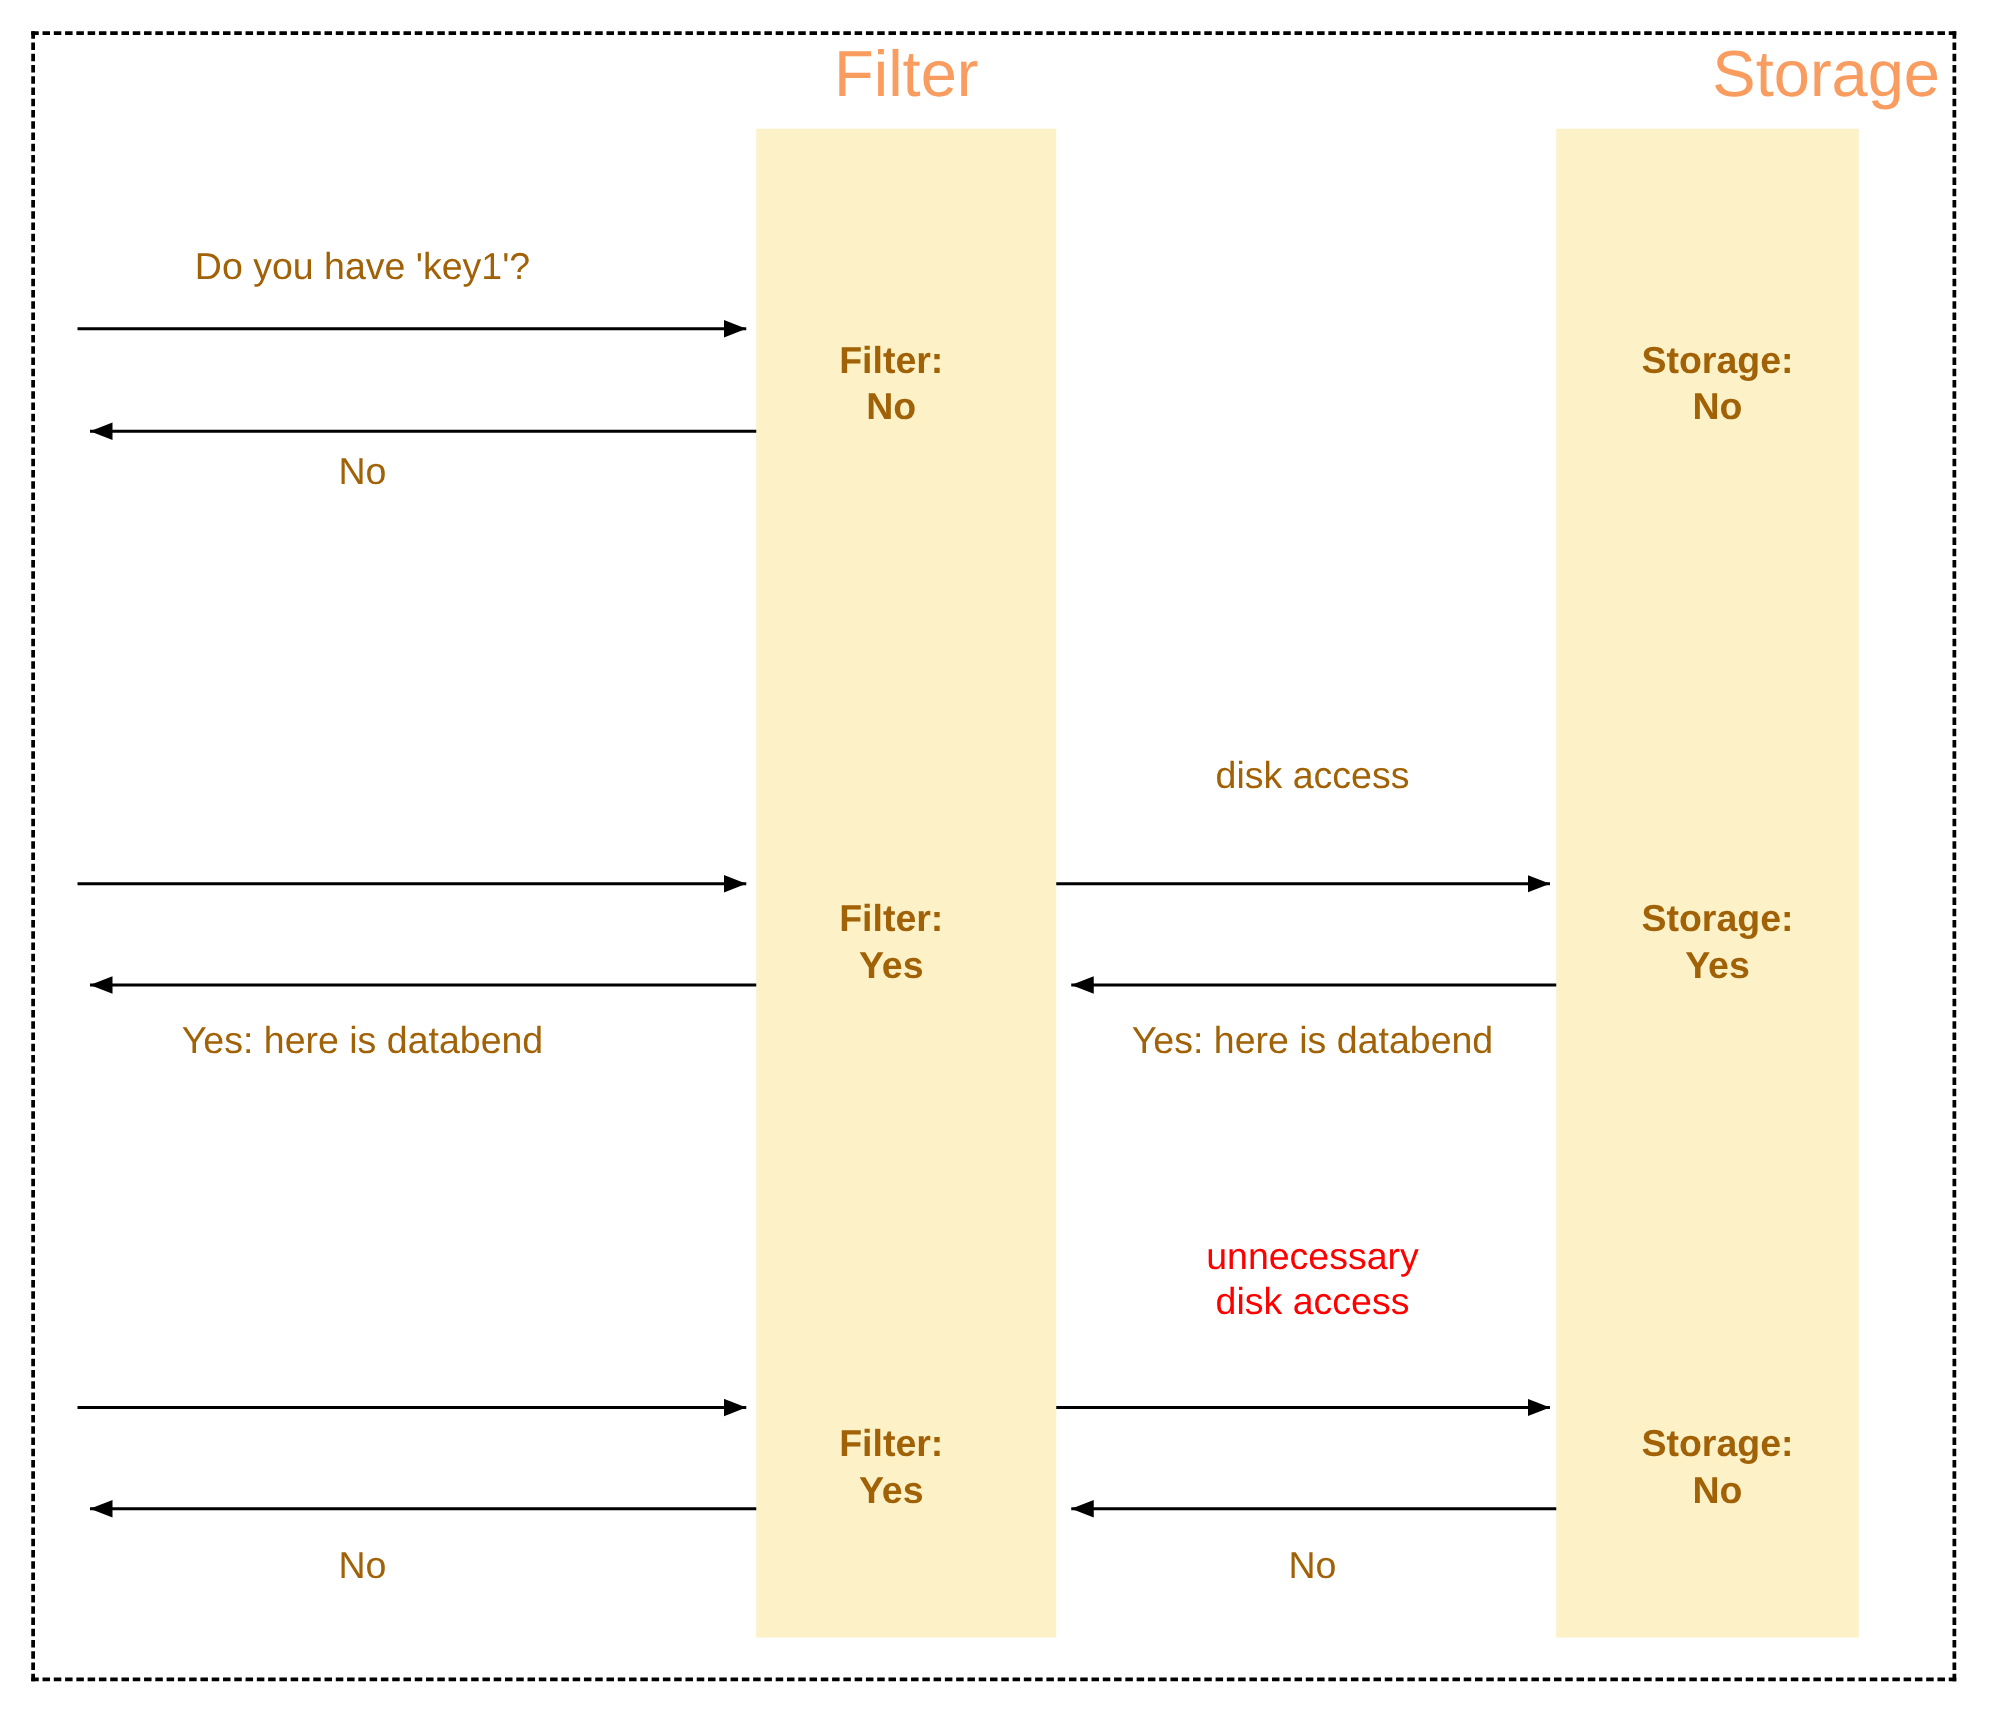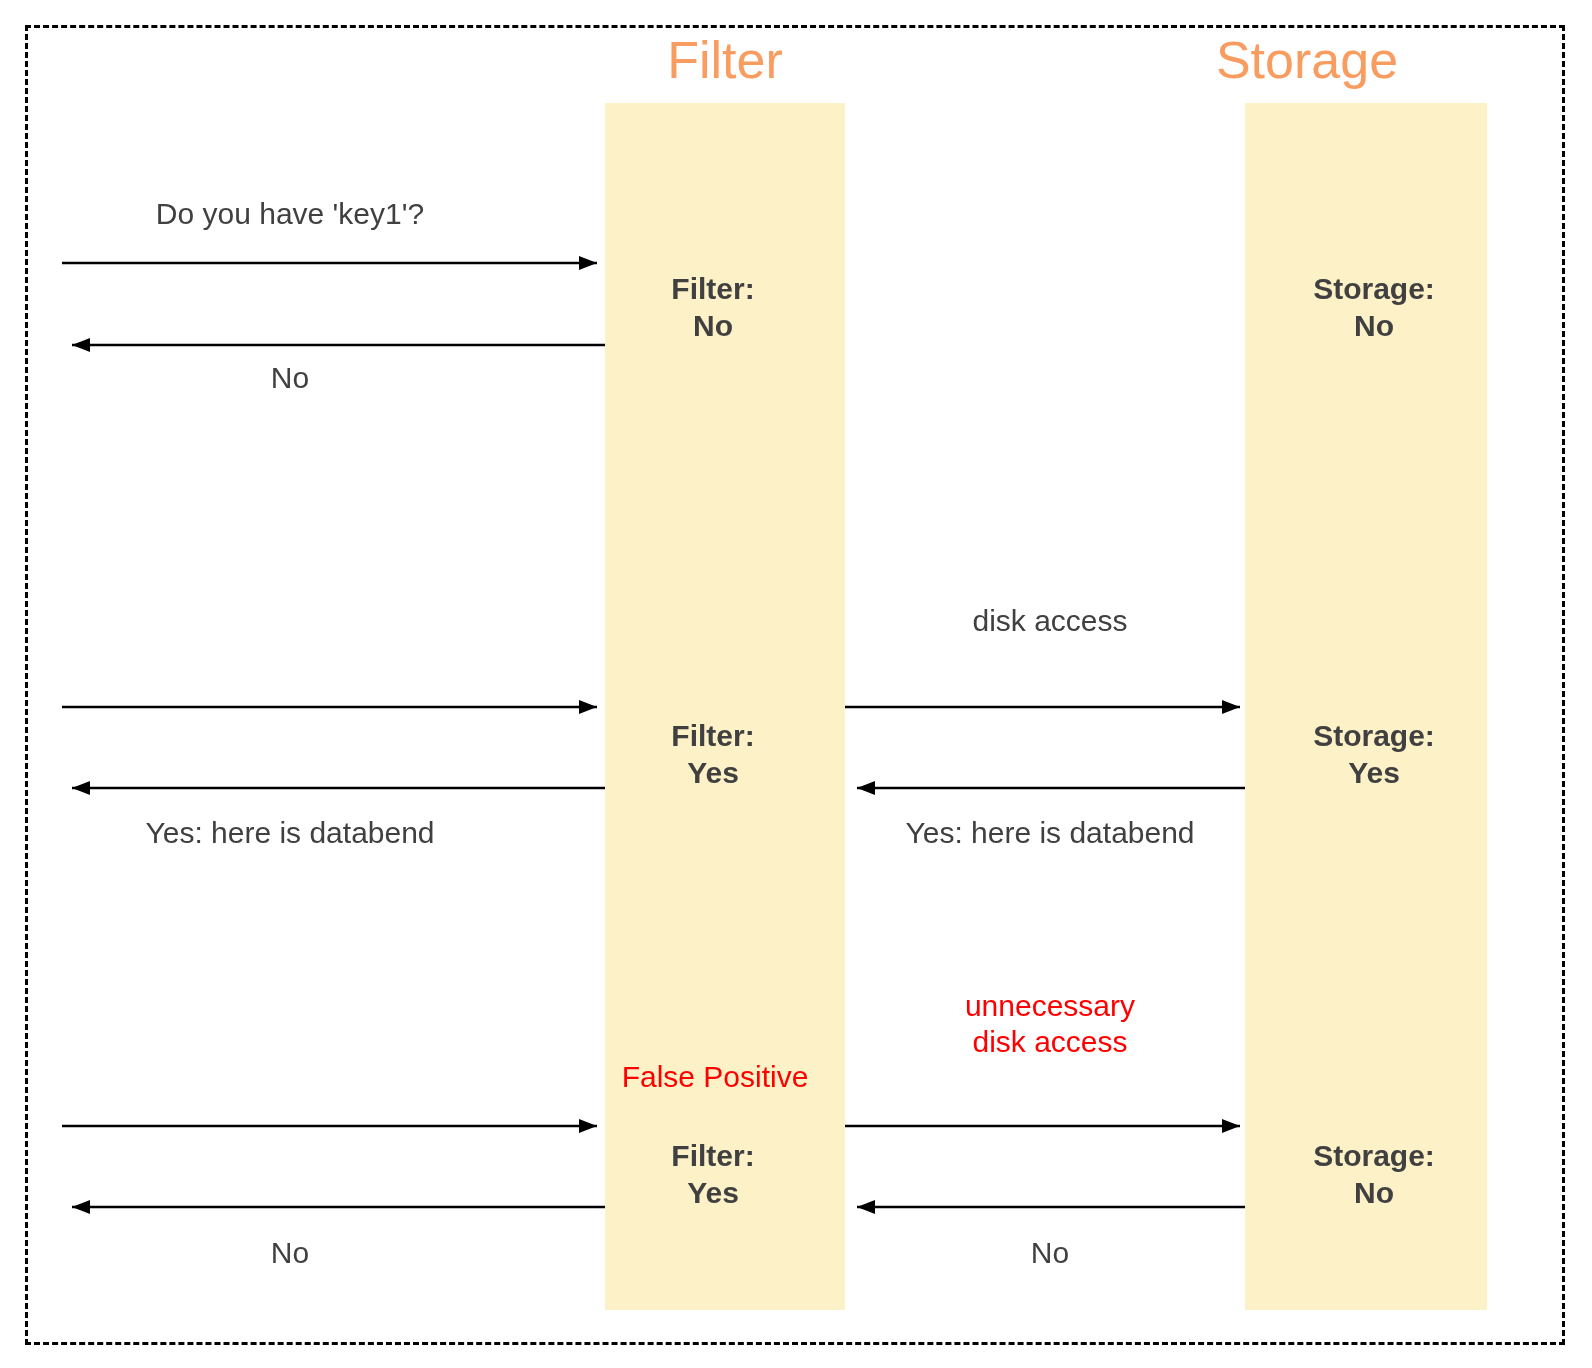--- a/index.html
+++ b/index.html
@@ -10,22 +10,22 @@
   }
   *{margin:0;padding:0;box-sizing:border-box;}
   body{background:#ffffff;font-family:"Liberation Sans", sans-serif;}
   .canvas{position:relative;width:1592px;height:1368px;background:#ffffff;overflow:hidden;}
   .dashed-border{position:absolute;left:25px;top:25px;width:1540px;height:1320px;border:3px dashed var(--line);}
   .lane{position:absolute;top:103px;height:1207px;background:var(--lane-fill);}
   .lane-filter{left:605px;width:240px;}
   .lane-storage{left:1245px;width:242px;}
   .lane-title{position:absolute;top:36px;line-height:48px;font-size:52px;color:var(--header-text);text-align:center;}
   .lane-title.filter{left:605px;width:240px;}
-  .lane-title.storage{left:1186px;width:242px;}
-  .txt{position:absolute;font-size:30px;line-height:36px;color:#404040;text-align:center;}
+  .lane-title.storage{left:1310px;width:242px;text-align:right;}
+  .txt{position:absolute;font-size:30px;line-height:36px;color:#a16207;text-align:center;}
   .left-block{left:40px;width:500px;}
   .mid-block{left:850px;width:400px;}
   .filter-block{left:597px;width:232px;}
   .storage-block{left:1245px;width:242px;padding-left:16px;}
   .bold{font-weight:bold;line-height:37px;}
   .red{color:var(--alert-text);}
   svg.arrows{position:absolute;left:0;top:0;}
   svg.arrows line{stroke:var(--line);stroke-width:2.5;}
 </style>
 </head>
@@ -81,21 +81,20 @@
   <div class="txt filter-block bold" style="top:717px;">
     <div>Filter:</div>
     <div>Yes</div>
   </div>
   <div class="txt storage-block bold" style="top:717px;">
     <div>Storage:</div>
     <div>Yes</div>
   </div>
 
   <div class="txt left-block" style="top:1235px;">No</div>
-  <div class="txt red" style="top:1059px;left:575px;width:280px;">False Positive</div>
   <div class="txt mid-block red" style="top:988px;">
     <div>unnecessary</div>
     <div>disk access</div>
   </div>
   <div class="txt mid-block" style="top:1235px;">No</div>
   <div class="txt filter-block bold" style="top:1137px;">
     <div>Filter:</div>
     <div>Yes</div>
   </div>
   <div class="txt storage-block bold" style="top:1137px;">

